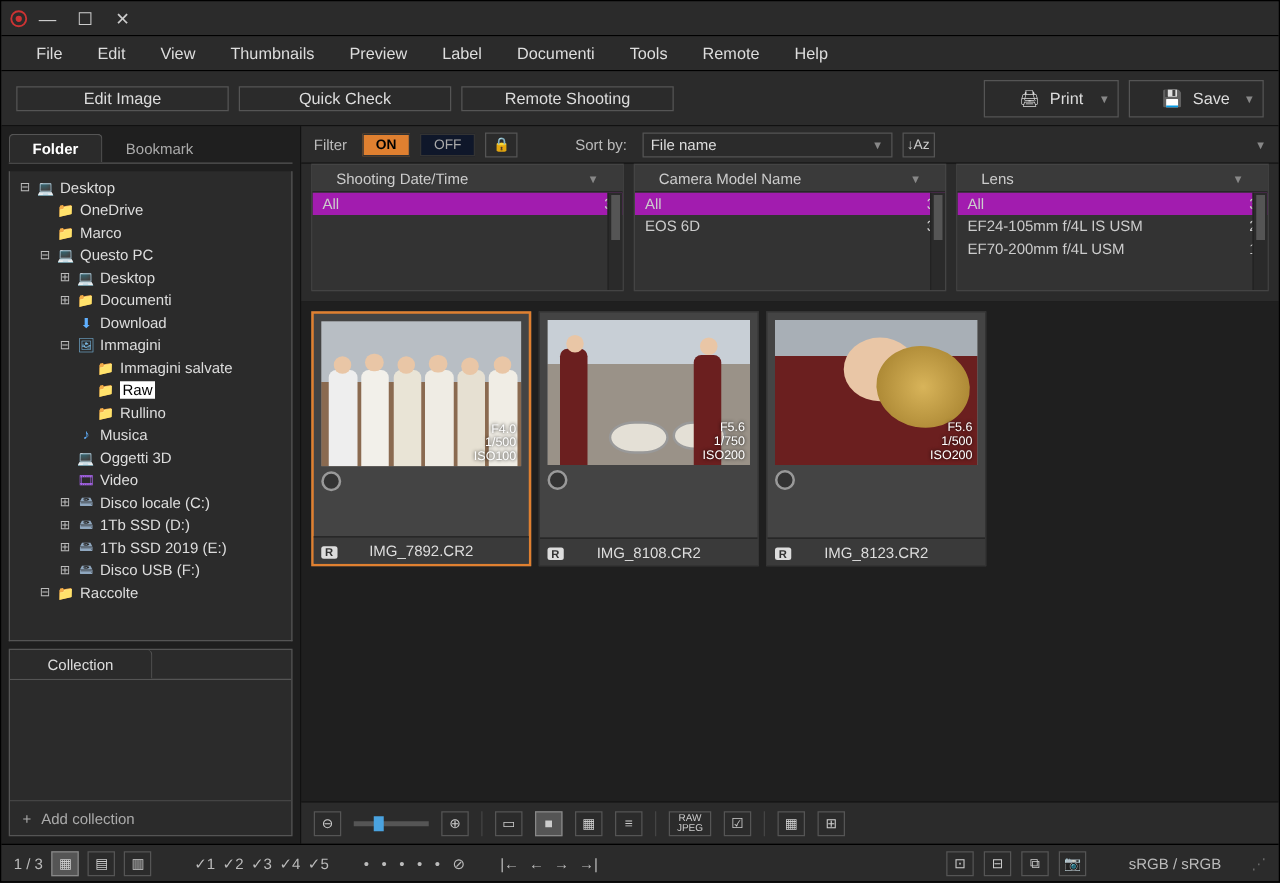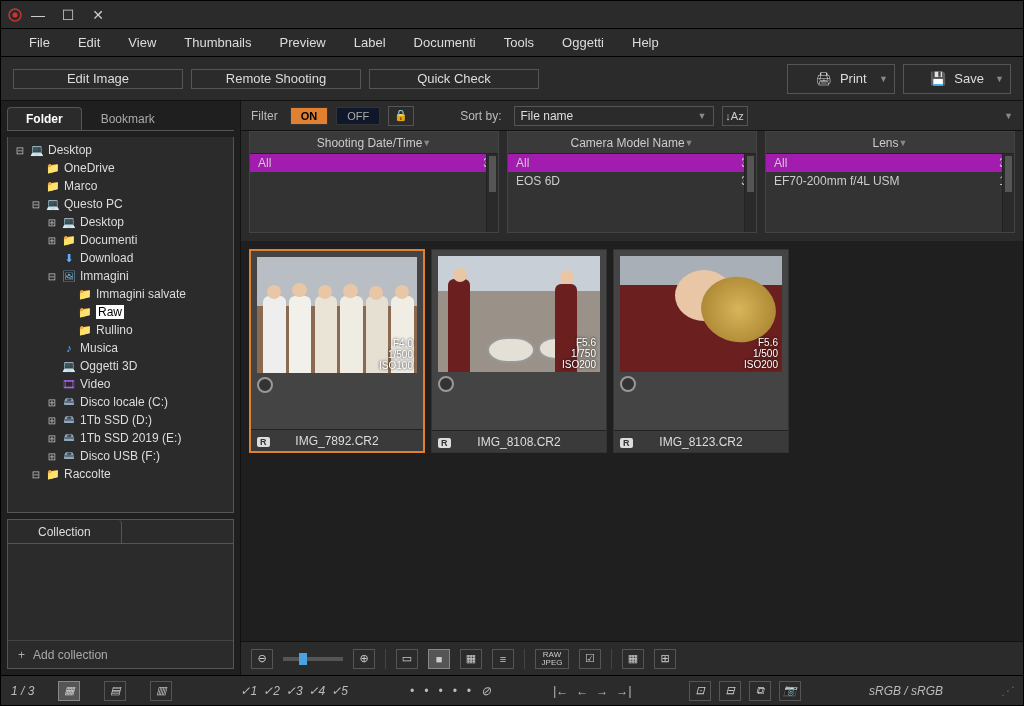--- a/index.html
+++ b/index.html
@@ -39,21 +39,21 @@
 .right-col { flex: 1; display: flex; flex-direction: column; min-width: 0; }
 .filter-bar { height: 30px; background: #2b2b2b; display: flex; align-items: center; padding: 0 10px; gap: 8px; border-bottom: 1px solid #111; }
 .filter-bar .label { color: #bbb; font-size: 12px; padding-right: 4px; }
 .toggle-on { background: #e08030; color: #000; padding: 2px 10px; font-weight: 600; font-size: 11px; border:1px solid #333; }
 .toggle-off { background: #0f172a; color: #aaa; padding: 2px 10px; font-size: 11px; border:1px solid #333; }
 .small-btn { width: 26px; height: 20px; border:1px solid #555; background:#2b2b2b; display:flex; align-items:center; justify-content:center; color:#ccc; font-size:11px; }
 .sort-select { flex: 0 0 200px; height: 20px; background:#2b2b2b; border:1px solid #555; color:#ddd; padding: 0 6px; display:flex; align-items:center; justify-content:space-between; font-size:12px; }
 .dd-arrow { font-size:9px; color:#888; }
 .filters-row { display:flex; gap:8px; padding: 0 8px 8px 8px; background:#2b2b2b; }
 .filter-block { flex:1; display:flex; flex-direction:column; border:1px solid #444; background:#333; }
-.filter-block .fh { height:22px; background:#3a3a3a; border-bottom:1px solid #222; display:flex; align-items:center; padding:0 8px; justify-content:center; color:#ccc; font-size:12px; }
+.filter-block .fh { height:22px; background:#3a3a3a; border-bottom:1px solid #222; display:flex; align-items:center; padding:0 19px; justify-content:space-between; color:#ccc; font-size:12px; }
 .filter-block .fb { height: 78px; background:#333; overflow:auto; position:relative; }
 .filter-block .frow { display:flex; justify-content:space-between; padding:2px 8px; font-size:12px; color:#ccc; }
 .filter-block .frow.sel { background:#a21caf; }
 .filter-block .scrollbar { position:absolute; right:0; top:0; bottom:0; width:12px; background:#2a2a2a; border-left:1px solid #222; }
 .filter-block .scrollbar::before { content:""; position:absolute; top:2px; left:2px; right:2px; height:36px; background:#555; }
 .thumbs-area { flex: 1; background: #1f1f1f; padding: 8px; display:flex; align-items:flex-start; gap: 6px; overflow:hidden; position:relative; }
 .thumb { width: 176px; height: 204px; background: #444; border: 1px solid #333; display:flex; flex-direction:column; position:relative; }
 .thumb.selected { border: 2px solid #e08030; }
 .thumb .imgbox { height: 116px; margin:6px 6px 0 6px; background:#777; position:relative; display:flex; align-items:center; justify-content:center; overflow:hidden; }
 .thumb .exif { position:absolute; bottom:2px; right:4px; font-size:10px; color:#fff; text-align:right; line-height:1.1; text-shadow:0 0 3px #000; z-index:4; }
@@ -69,21 +69,21 @@
 .crowd.band .bg { background: linear-gradient(#c8cfd6 0 30%, #9a9288 30% 100%); }
 .crowd.man .bg { background: linear-gradient(#a8afb6 0 25%, #6b1f1f 25% 100%); }
 .crowd.man .face { position:absolute; left:34%; top:12%; width:36%; height:44%; background:#e9c6a6; border-radius:50%; }
 .crowd.man .cymbal { position:absolute; right:4%; top:18%; width:46%; height:56%; background:radial-gradient(circle,#d8b45a,#a07c2a); border-radius:50%; transform:rotate(10deg); }
 .view-toolbar { height: 34px; background:#2b2b2b; border-top:1px solid #111; display:flex; align-items:center; padding: 0 10px; gap:10px; }
 .view-toolbar .sep { width:1px; height:20px; background:#444; }
 .zoom-slider { width:60px; height:4px; background:#555; position:relative; }
 .zoom-slider::after { content:""; position:absolute; left:16px; top:-4px; width:8px; height:12px; background:#4aa3e0; }
 .vt-btn { width:22px; height:20px; border:1px solid #555; background:#2b2b2b; display:flex; align-items:center; justify-content:center; color:#ccc; font-size:11px; }
 .vt-btn.active { background:#555; border-color:#888; }
-.statusbar { height: 30px; background:#2b2b2b; border-top:1px solid #000; display:flex; align-items:center; padding:0 10px; gap:24px; color:#bbb; font-size:12px;font-style:italic; }
+.statusbar { height: 30px; background:#2b2b2b; border-top:1px solid #000; display:flex; align-items:center; padding:0 10px; gap:7px; color:#bbb; font-size:12px; }
 .statusbar .sp { flex:1; }
 .tree::-webkit-scrollbar, .filter-block .fb::-webkit-scrollbar { width: 12px; height:12px; }
 .tree::-webkit-scrollbar-track, .filter-block .fb::-webkit-scrollbar-track { background:#2a2a2a; }
 .tree::-webkit-scrollbar-thumb, .filter-block .fb::-webkit-scrollbar-thumb { background:#555; }
 .ci { width:16px; height:16px; display:inline-flex; }
 </style>
 </head>
 <body>
 
 <div class="titlebar">
@@ -102,28 +102,28 @@
 
 <div class="menubar" id="menubar">
     <div class="menuitem">File</div>
     <div class="menuitem">Edit</div>
     <div class="menuitem">View</div>
     <div class="menuitem">Thumbnails</div>
     <div class="menuitem">Preview</div>
     <div class="menuitem">Label</div>
     <div class="menuitem">Documenti</div>
     <div class="menuitem">Tools</div>
-    <div class="menuitem">Oggetti</div>
+    <div class="menuitem">Remote</div>
     <div class="menuitem">Help</div>
   </div>
 
 <div class="toolbar">
   <div class="big-btn">Edit Image</div>
+  <div class="big-btn">Quick Check</div>
   <div class="big-btn">Remote Shooting</div>
-  <div class="big-btn">Quick Check</div>
   <div class="spacer"></div>
   <div class="action-btn">
     <span>🖨</span>
     <span>Print</span>
     <span class="dd">▼</span>
   </div>
   <div class="action-btn">
     <span>💾</span>
     <span>Save</span>
     <span class="dd">▼</span>
@@ -300,20 +300,24 @@
         </div>
         <div class="filter-block">
           <div class="fh">
             <span>Lens</span>
             <span class="dd-arrow">▼</span>
           </div>
           <div class="fb">
             <div class="frow sel">
               <span>All</span>
               <span>3</span>
+            </div>
+            <div class="frow">
+              <span>EF24-105mm f/4L IS USM</span>
+              <span>2</span>
             </div>
             <div class="frow">
               <span>EF70-200mm f/4L USM</span>
               <span>1</span>
             </div>
             <div class="scrollbar"></div>
           </div>
         </div>
       </div>
 

